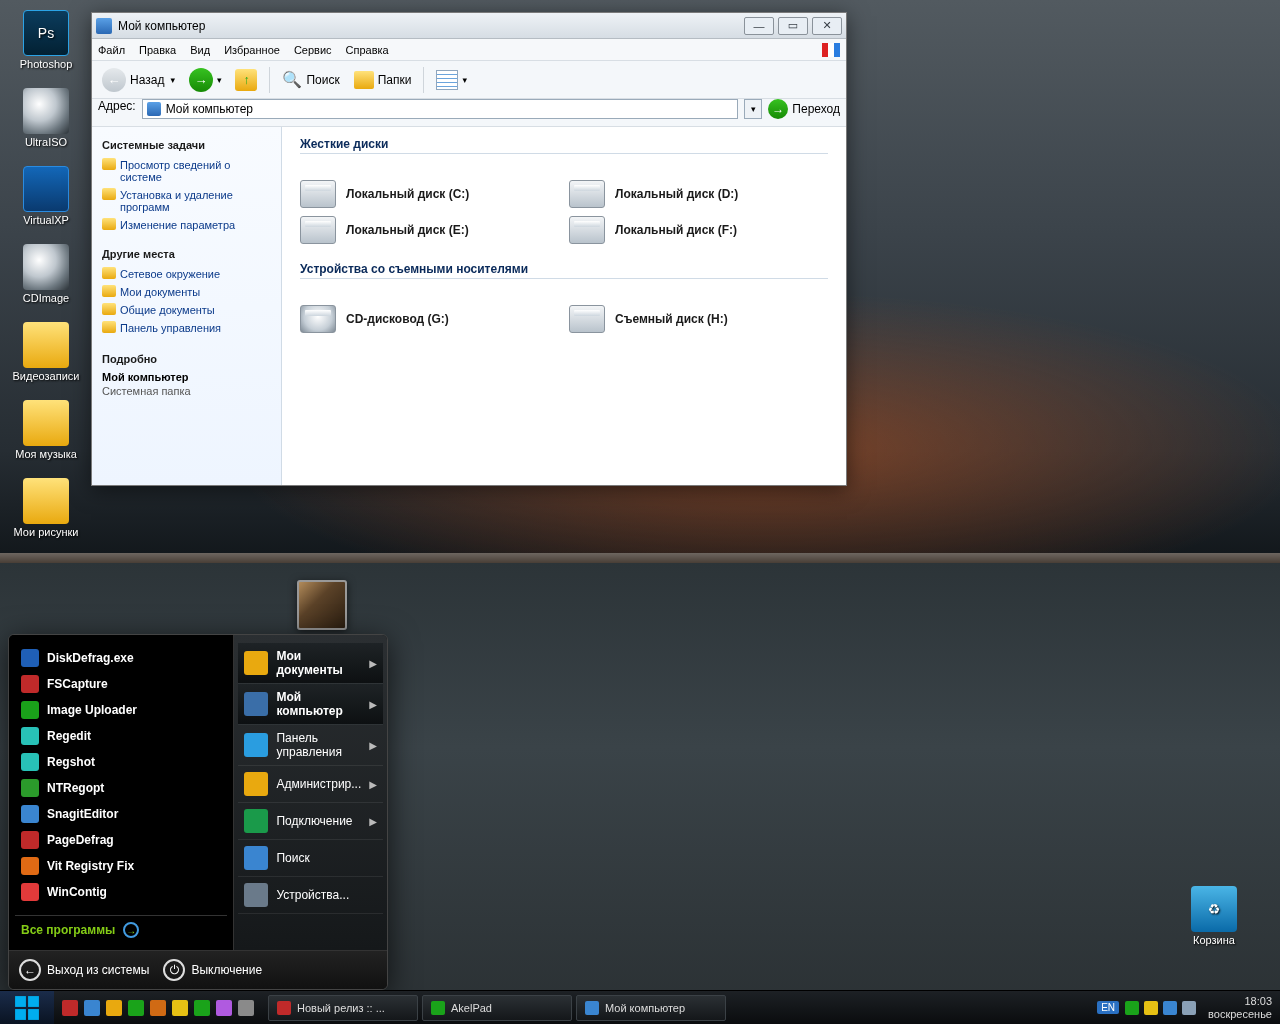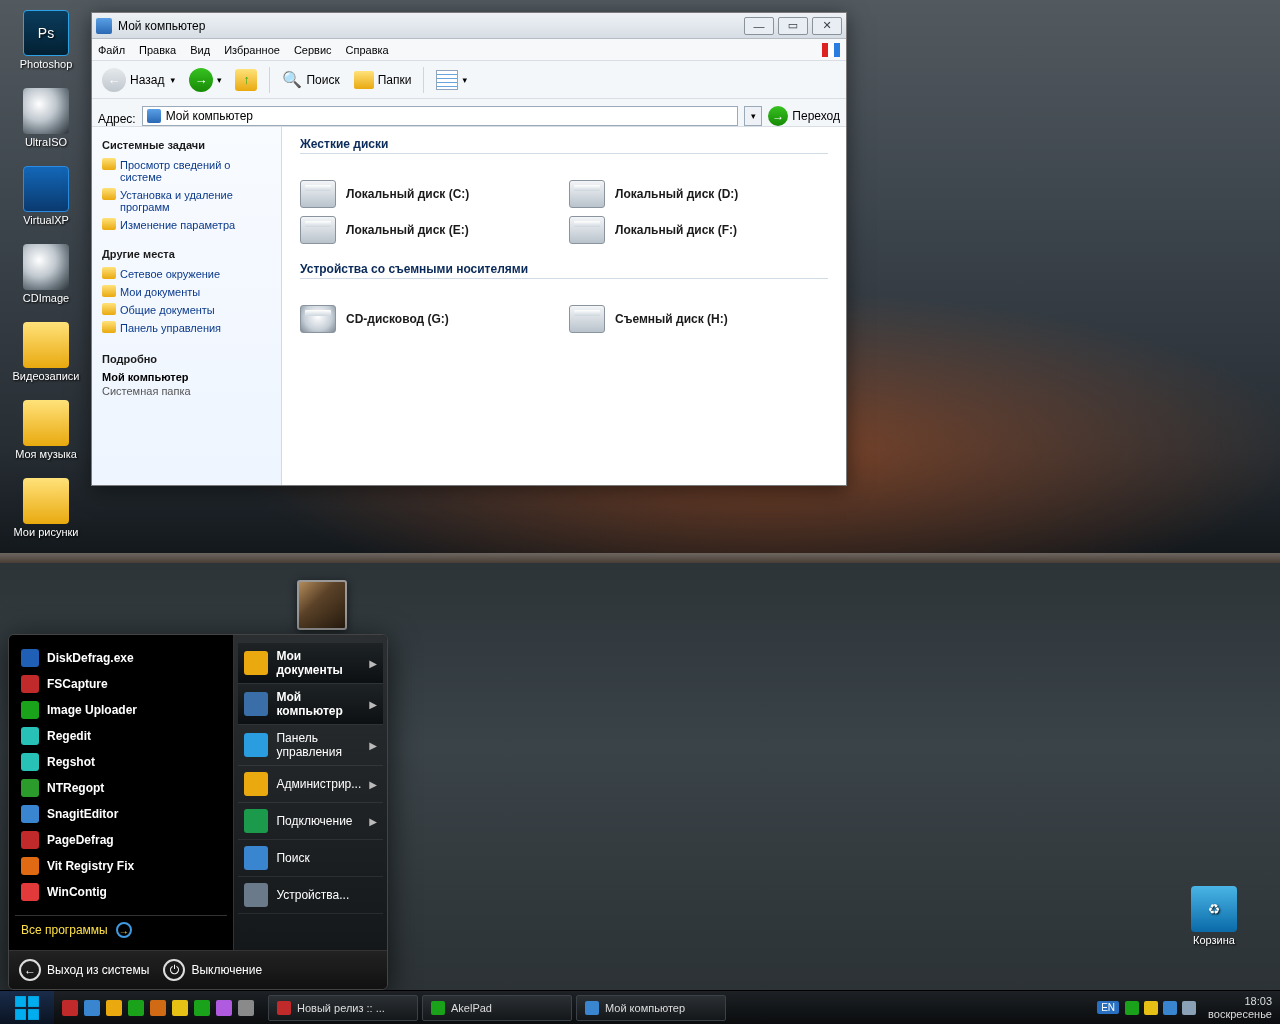--- a/index.html
+++ b/index.html
@@ -52,21 +52,21 @@
 .toolbar{height:38px;display:flex;align-items:center;gap:6px;padding:0 6px;
   background:#f4f7fa;border-bottom:1px solid #d8dee4;font-size:12px;}
 .toolbar .tbtn{display:flex;align-items:center;gap:4px;padding:2px 4px;}
 .toolbar .circ{width:24px;height:24px;border-radius:50%;display:flex;align-items:center;
   justify-content:center;color:#fff;font-size:13px;}
 .toolbar .back{background:linear-gradient(#e5e9ec,#bfc7ce);}
 .toolbar .fwd{background:linear-gradient(#37c221,#168a05);}
 .toolbar .sep{width:1px;height:26px;background:#cfd5db;margin:0 2px;}
 .toolbar .views{width:22px;height:20px;border:1px solid #8fa6be;
   background:repeating-linear-gradient(#fff,#fff 3px,#6ba4dc 3px,#6ba4dc 4px);}
-.addrbar{height:28px;display:flex;align-items:flex-end;gap:6px;padding:0 6px;
+.addrbar{height:28px;display:flex;align-items:flex-start;gap:6px;padding:0 6px;
   background:#f4f7fa;border-bottom:1px solid #d8dee4;font-size:12px;}
 .addrbar .addrinput{flex:1;height:20px;border:1px solid #9aaab9;background:#fff;
   display:flex;align-items:center;padding:0 4px;font-size:12px;}
 .addrbar .addrinput .aico{width:14px;height:14px;margin-right:5px;
   background:linear-gradient(#5aa0e6,#2a68b4);border-radius:2px;}
 .addrbar .dd{width:18px;height:20px;border:1px solid #9aaab9;background:#eef2f6;
   display:flex;align-items:center;justify-content:center;font-size:9px;}
 .addrbar .gobtn{display:flex;align-items:center;gap:4px;}
 .addrbar .gobtn .circ{width:20px;height:20px;border-radius:50%;
   background:linear-gradient(#37c221,#168a05);color:#fff;display:flex;
@@ -94,21 +94,21 @@
 
 
 .startmenu{position:absolute;left:8px;bottom:34px;width:380px;
   background:rgba(10,10,10,.92);border:1px solid #444;border-radius:6px;
   box-shadow:0 6px 30px rgba(0,0,0,.7);color:#fff;font-size:12px;overflow:hidden;}
 .startmenu .smbody{display:flex;}
 .smleft{width:230px;background:#000;border-right:1px solid #333;padding:10px 6px 6px;}
 .smleft .smitem{display:flex;align-items:center;gap:8px;padding:4px 6px;cursor:pointer;
   font-weight:bold;}
 .smleft .smitem .sico{width:18px;height:18px;border-radius:3px;}
-.smleft .allprog{color:#fde047;font-weight:normal;margin-top:10px;padding:6px;
+.smleft .allprog{color:#84cc16;font-weight:bold;margin-top:10px;padding:6px;
   border-top:1px solid #333;display:flex;align-items:center;gap:8px;}
 .smright{flex:1;background:linear-gradient(#2b2f32,#15181a);padding:8px 4px;}
 .smright .ritem{display:flex;align-items:center;gap:8px;padding:6px 6px;cursor:pointer;
   border-bottom:1px solid rgba(255,255,255,.08);}
 .smright .ritem.hl{background:linear-gradient(#1e2326,#0d1012);}
 .smright .ritem .rico{width:24px;height:24px;border-radius:3px;flex-shrink:0;}
 .smright .ritem .arrow{margin-left:auto;font-size:10px;color:#bbb;}
 .smavatar{position:absolute;left:297px;bottom:394px;width:50px;height:50px;
   background:linear-gradient(135deg,#b28b5a,#5b4228 40%,#2b1e11);border:2px solid #999;
   border-radius:3px;box-shadow:0 2px 8px rgba(0,0,0,.6);}

